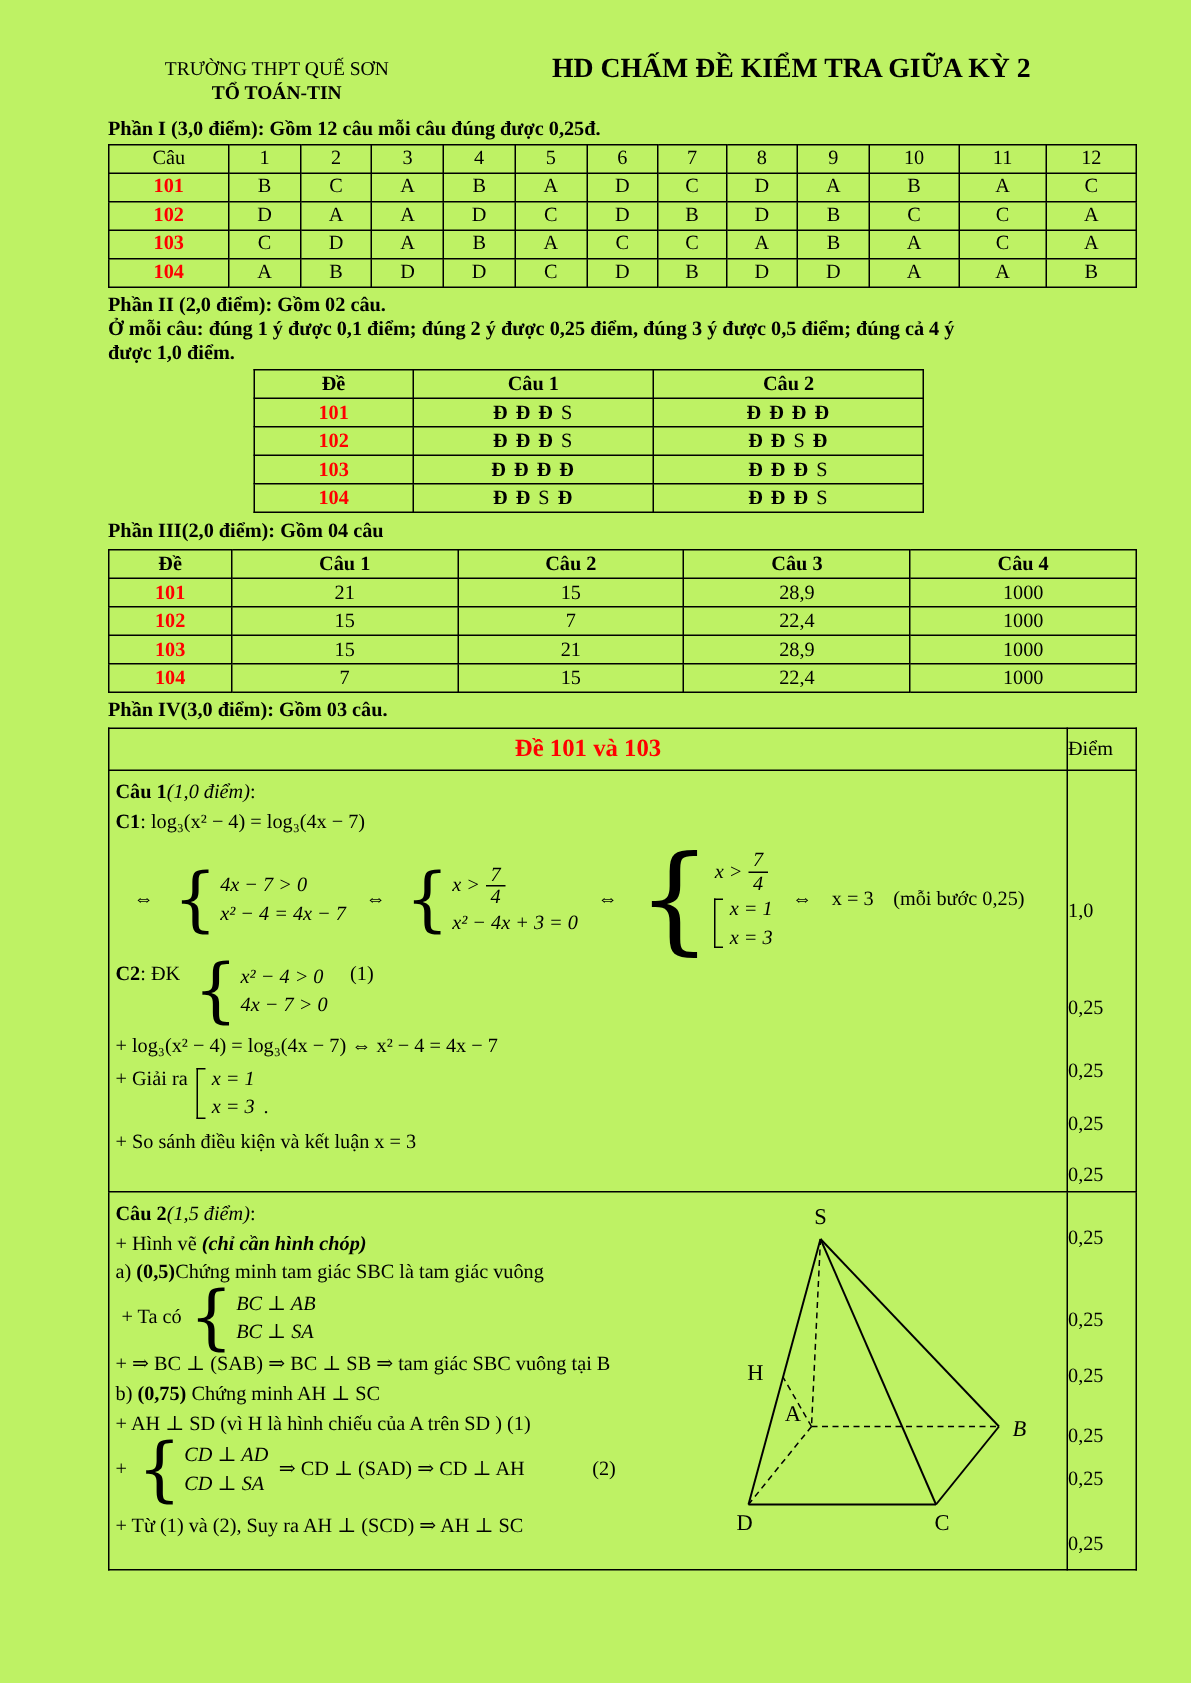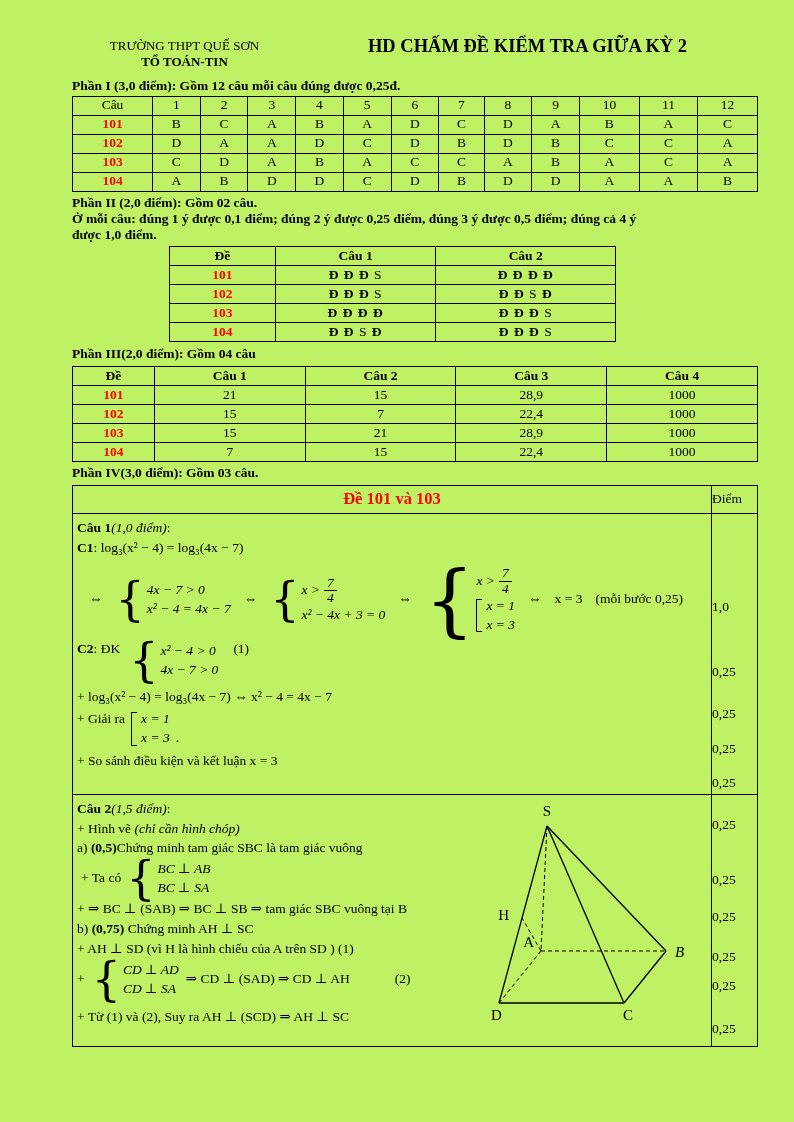--- a/index.html
+++ b/index.html
@@ -3,21 +3,21 @@
 <meta charset="utf-8">
 <style>
   *{margin:0;padding:0;box-sizing:border-box}
   html,body{background:#888}
   body{width:794px;height:1122px;margin:0 auto}
   .page{position:relative;width:794px;height:1122px;background:#bef264;color:#000;
         font-family:"Liberation Serif","DejaVu Serif",serif;
         padding:34px 36px 0 72px;overflow:hidden}
   .red{color:#ff0000}
   .b{font-weight:bold}
-  .bi{font-weight:normal;font-style:italic}
+  .bi{font-weight:bold;font-style:italic}
 
   
   .doc-header{display:flex;margin-bottom:7px}
   .school{width:225px;text-align:center;font-size:13px;line-height:1.25;padding-top:4px}
   .titles{flex:1;text-align:center;font-weight:bold;font-size:18.5px;line-height:1.3}
 
   
   .sec-head{font-size:13.5px;font-weight:bold;margin-top:2px;line-height:1.2}
   .note{font-size:13.5px;font-weight:bold;line-height:1.2}
 

